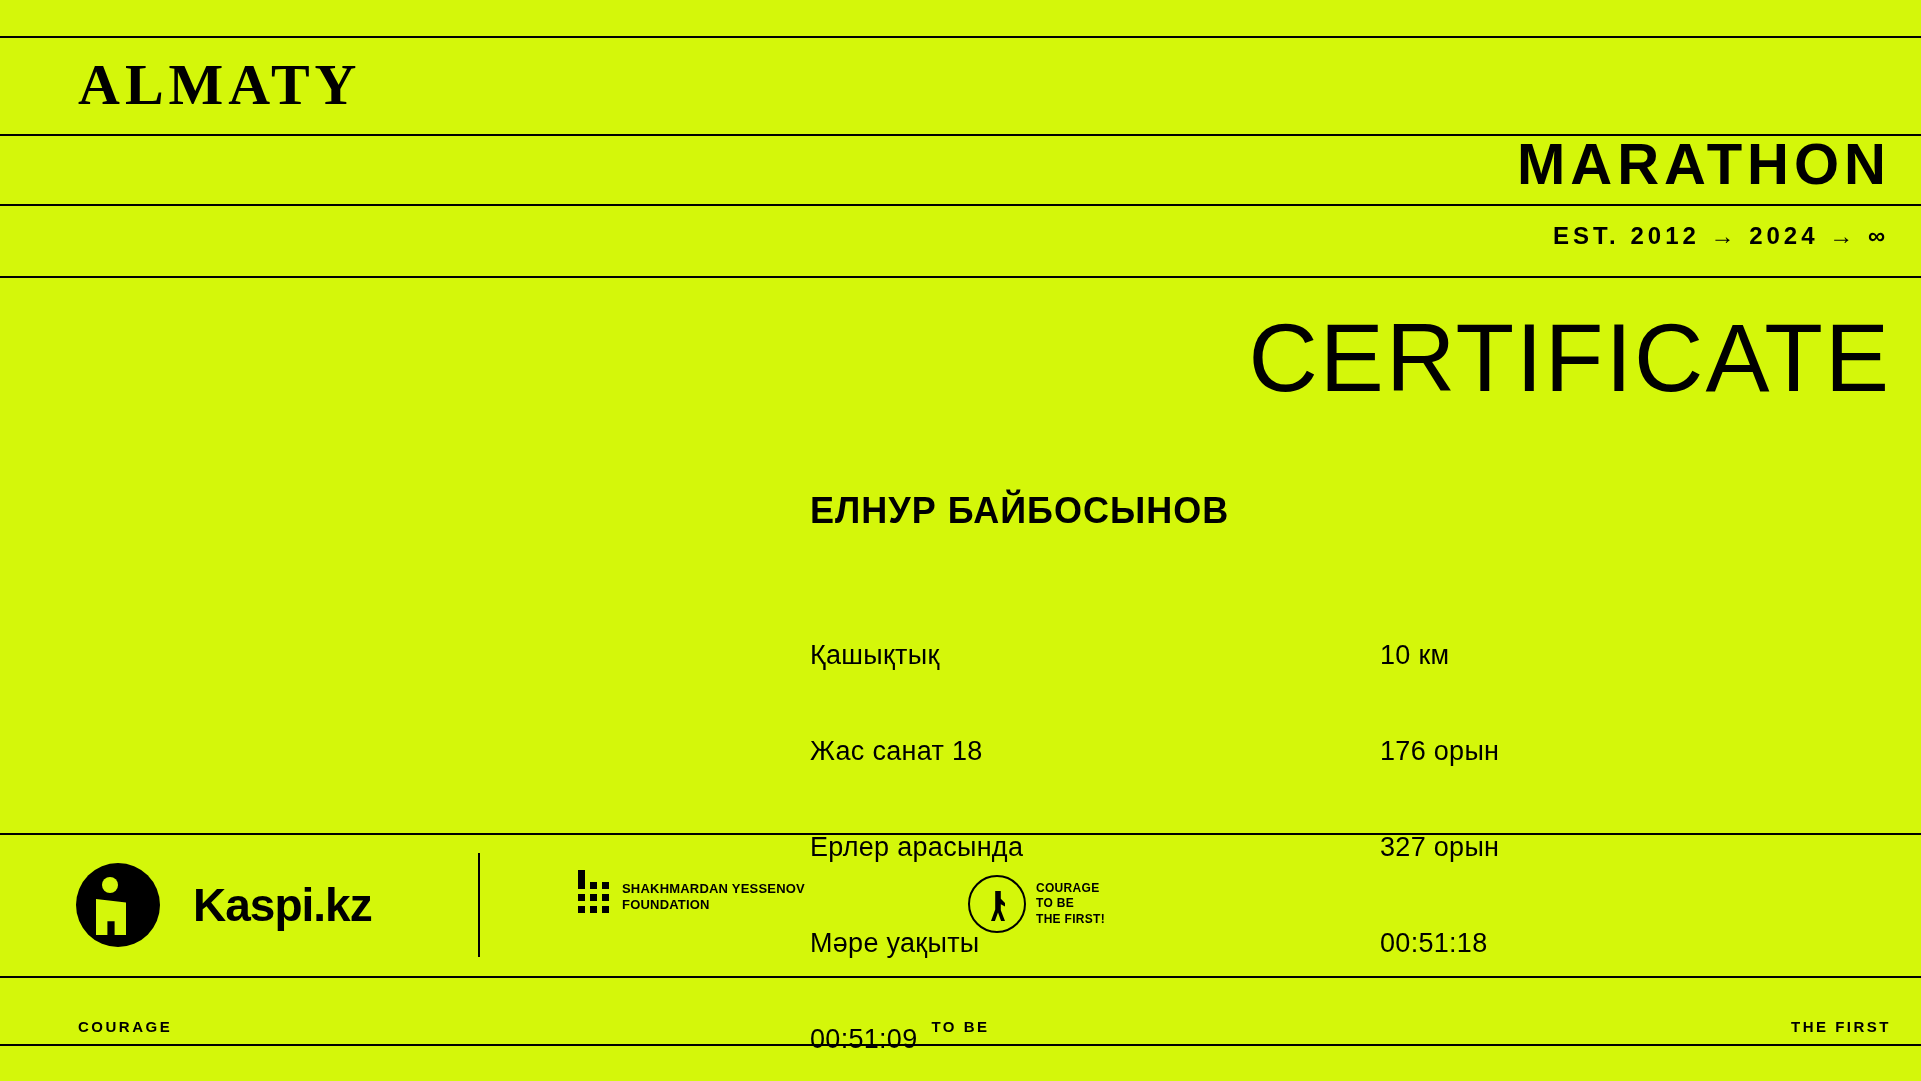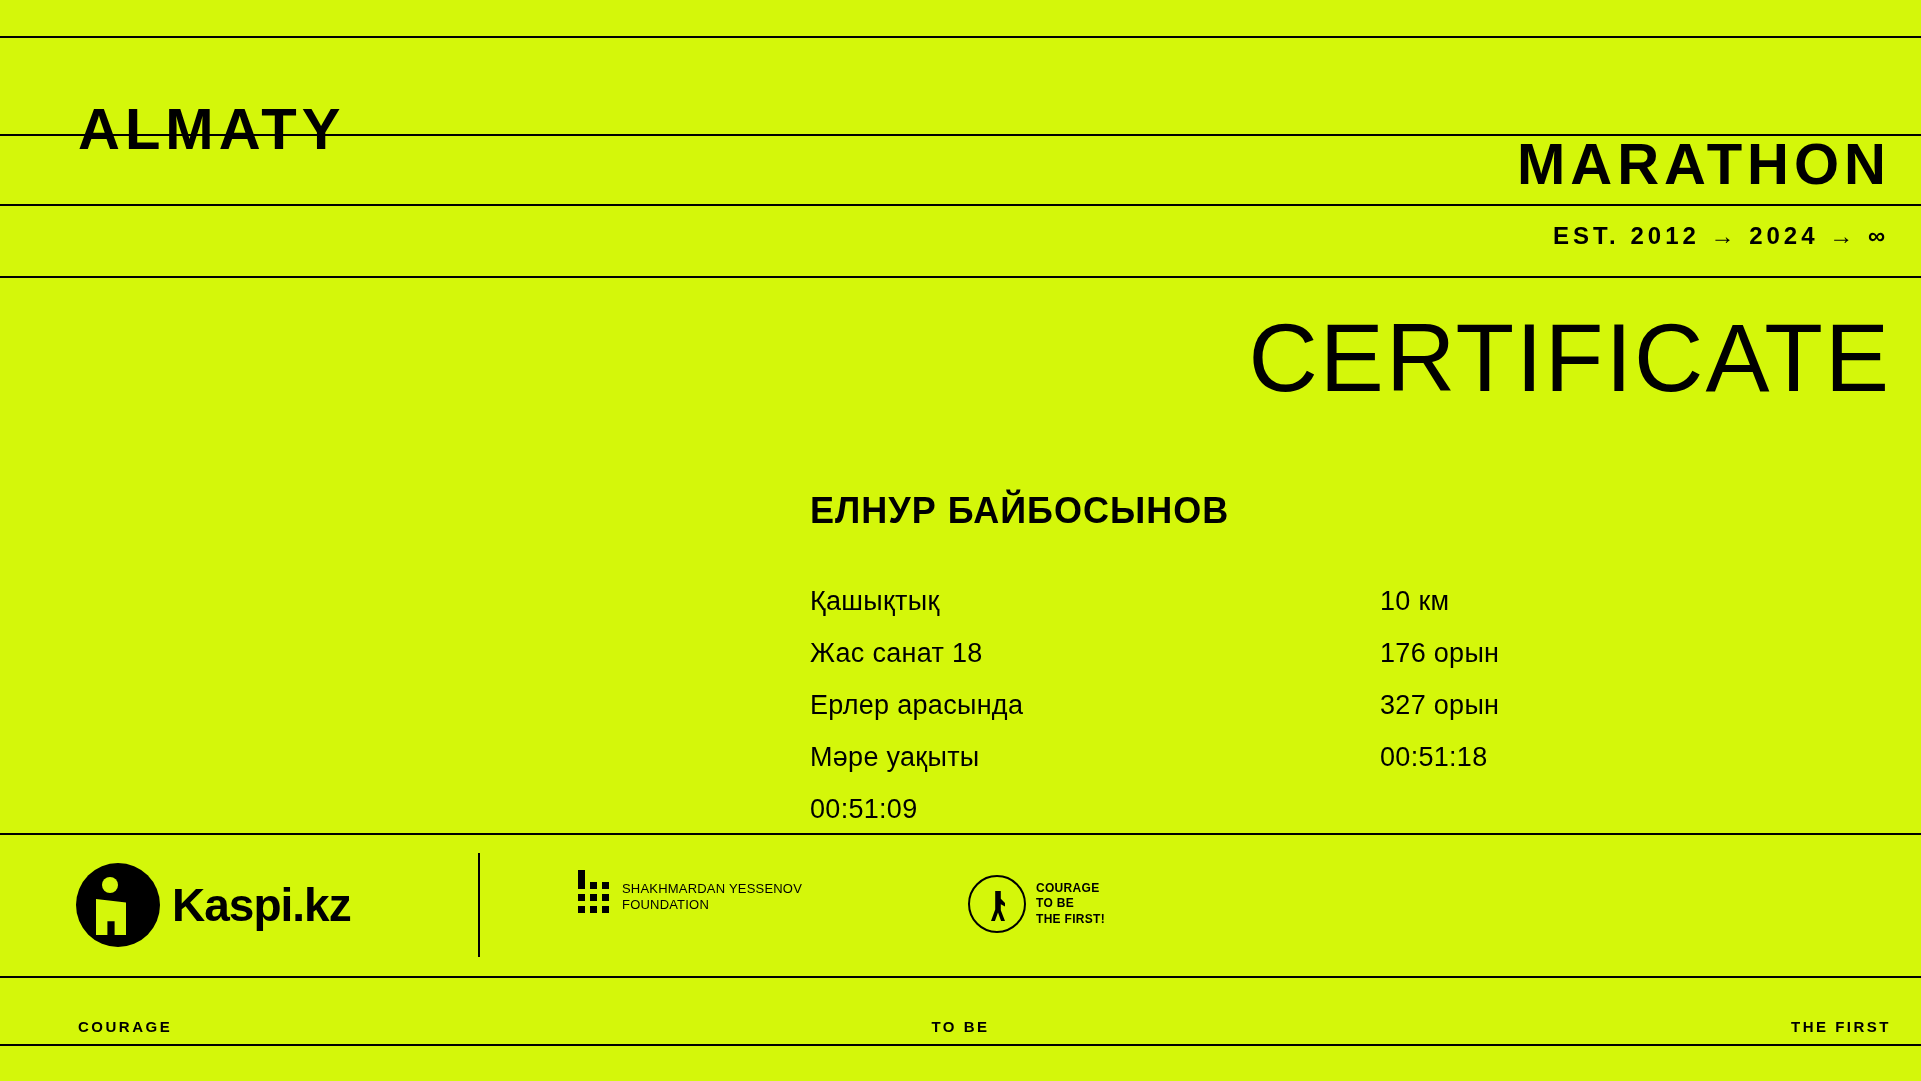--- a/index.html
+++ b/index.html
@@ -36,22 +36,21 @@
 
   
   .hdr-almaty {
     position: absolute;
     top: 56px;
     left: 78px;
     font-size: 58px;
     font-weight: 700;
     letter-spacing: 5px;
     line-height: 1;
-    font-family: Liberation Sans, sans-serif;
-    margin-top: 44px;
+    font-family: Liberation Serif, serif;
   }
   .hdr-marathon {
     position: absolute;
     top: 135px;
     right: 30px;
     font-size: 58px;
     font-weight: 700;
     letter-spacing: 5px;
     line-height: 1;
   }
@@ -89,22 +88,23 @@
 
   
   .results {
     position: absolute;
     top: 575px;
     left: 810px;
     width: 790px;
   }
   .row {
     display: flex;
-    align-items: center;
+    align-items: flex-end;
     height: 52px;
+    margin-top: 44px;
   }
   .row .label {
     width: 570px;
     font-size: 27px;
     letter-spacing: 0.3px;
   }
   .row .value {
     font-size: 27px;
     letter-spacing: 0.3px;
   }
@@ -118,21 +118,21 @@
     height: 141px;
     display: flex;
     align-items: center;
   }
   .sp-kaspi {
     position: absolute;
     left: 76px;
     top: 28px;
     display: flex;
     align-items: center;
-    gap: 12px;
+    gap: 33px;
   }
   .kaspi-mark {
     width: 84px;
     height: 84px;
     border-radius: 50%;
     background: #000;
     position: relative;
   }
   .kaspi-mark::before {
     content: "";
@@ -178,21 +178,21 @@
   .yes-bars {
     display: grid;
     grid-template-columns: repeat(3, 7px);
     grid-template-rows: repeat(3, 7px);
     gap: 5px;
   }
   .yes-bars i { background: #000; display: block; }
   .yes-bars i.tall { height: 19px; margin-top: -12px; }
   .yes-text {
     font-size: 13px;
-    font-weight: 400;
+    font-weight: 700;
     line-height: 1.25;
     letter-spacing: 0.2px;
   }
   .sp-cf {
     position: absolute;
     left: 968px;
     top: 40px;
     display: flex;
     align-items: center;
     gap: 10px;

